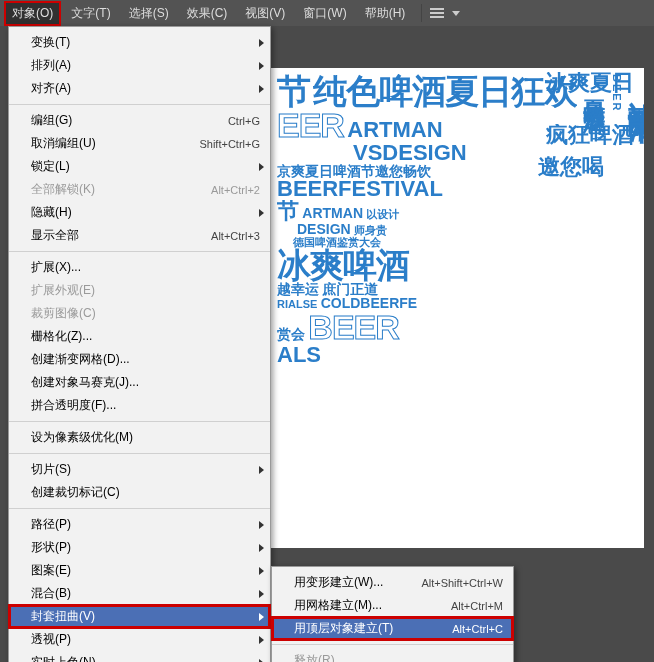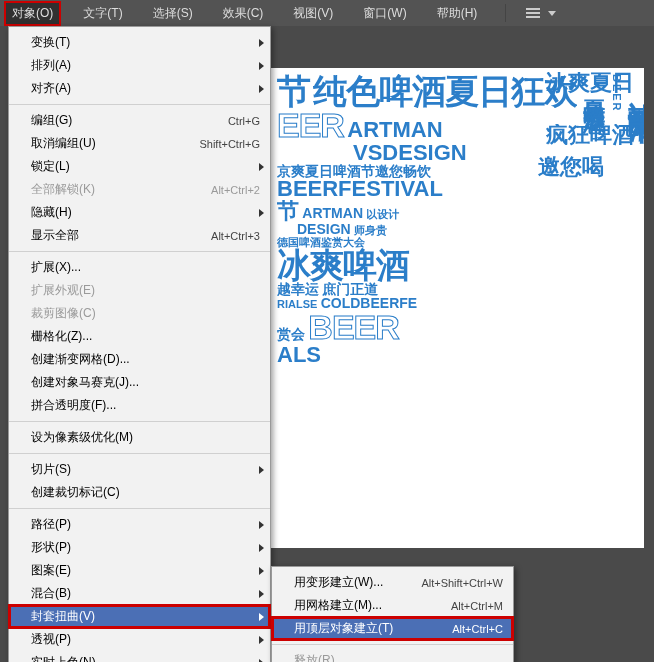--- a/index.html
+++ b/index.html
@@ -1,17 +1,17 @@
 <!DOCTYPE html>
 <html><head>
 <meta charset="utf-8">
 <style>
 * { margin: 0; padding: 0; box-sizing: border-box; }
 body { font-family: "Microsoft YaHei", Arial, sans-serif; font-size: 12px; background: #4a4a4a; width: 654px; height: 662px; overflow: hidden; position: relative; }
-.menubar { background: #535353; height: 26px; display: flex; align-items: center; padding: 0 4px; color: #ddd; gap: 14px; }
+.menubar { background: #535353; height: 26px; display: flex; align-items: center; padding: 0 4px; color: #ddd; gap: 2px; }
 .menubar-item { padding: 16px 8px; cursor: pointer; font-size: 12px; }
 .menubar-item.active { background: #303030; }
 .menubar-item.highlighted { border: 2px solid #c00; padding: 2px 6px; }
 .menubar-sep { width: 1px; height: 18px; background: #444; margin: 0 6px; }
 .menubar-extras { display: flex; align-items: center; gap: 8px; }
 .icon-bars { width: 14px; height: 10px; background: linear-gradient(#ccc,#ccc) 0 0/100% 2px no-repeat, linear-gradient(#ccc,#ccc) 0 4px/100% 2px no-repeat, linear-gradient(#ccc,#ccc) 0 8px/100% 2px no-repeat; }
 .icon-drop { width: 0; height: 0; border-left: 4px solid transparent; border-right: 4px solid transparent; border-top: 5px solid #ccc; }
 
 .dropdown { position: absolute; left: 8px; top: 26px; width: 263px; background: #f2f2f2; border: 1px solid #999; box-shadow: 2px 2px 6px rgba(0,0,0,.4); z-index: 10; }
 .dropdown.sub { left: 271px; top: 566px; width: 243px; }
@@ -198,21 +198,21 @@
   <div class="canvas-inner">
     <div style="display:flex;gap:6px;">
       <div style="flex:0 0 auto;">
         <div class="row"><span class="t-big">节</span> <span class="t-big">纯色啤酒夏日狂欢</span></div>
         <div class="row"><span class="t-big t-outline">EER</span> <span class="t-mid">ARTMAN</span></div>
         <div class="row"><span class="t-mid" style="margin-left:76px">VSDESIGN</span></div>
         <div class="row"><span class="t-sm" style="">京爽夏日啤酒节邀您畅饮</span></div>
         <div class="row"><span class="t-mid">BEERFESTIVAL</span></div>
         <div class="row"><span class="t-mid">节</span> <span class="t-sm">ARTMAN</span> <span class="t-xs">以设计</span></div>
         <div class="row"><span class="t-sm" style="margin-left:20px">DESIGN</span> <span class="t-xs">师身贵</span></div>
-        <div class="row"><span class="t-xs" style="">德国啤酒鉴赏大会</span></div>
+        <div class="row"><span class="t-xs" style="margin-left:16px">德国啤酒鉴赏大会</span></div>
         <div class="row"><span class="t-big">冰爽啤酒</span></div>
         <div class="row"><span class="t-sm">越幸运</span> <span class="t-sm">庶门正道</span></div>
         <div class="row"><span class="t-xs">RIALSE</span> <span class="t-sm">COLDBEERFE</span></div>
         <div class="row"><span class="t-sm">赏会</span> <span class="t-big t-outline">BEER</span></div>
         <div class="row"><span class="t-mid">ALS</span></div>
       </div>
       <div class="v-col">
           <span class="t-mid">夏日啤酒节邀您</span>
         </div>
       <div class="v-col">

